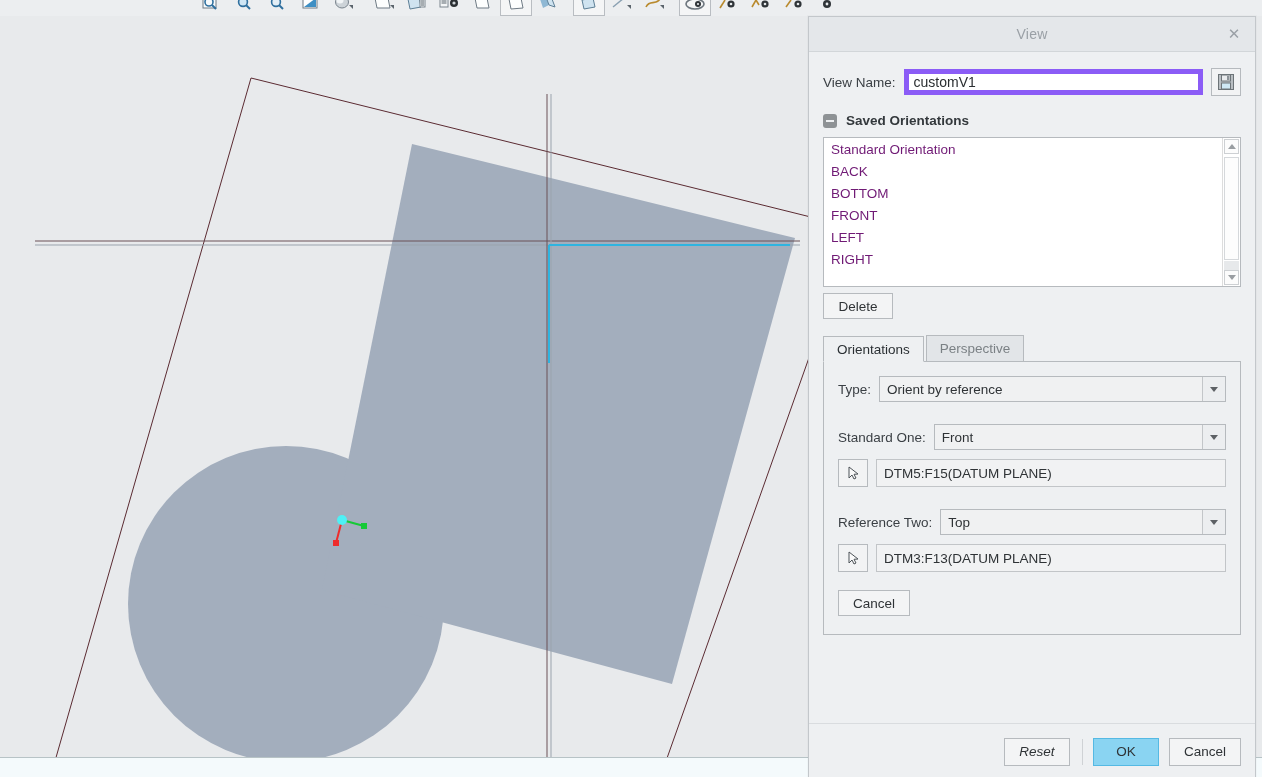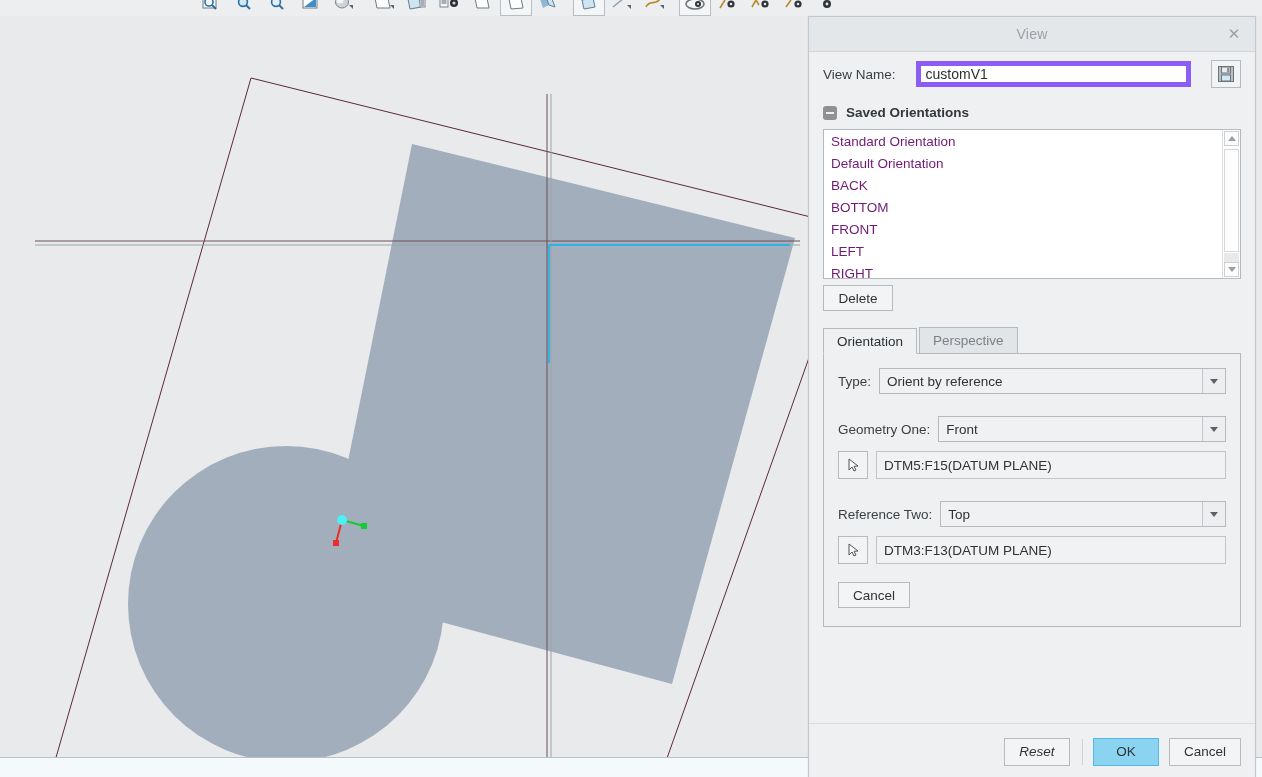--- a/index.html
+++ b/index.html
@@ -71,21 +71,21 @@
   }
   #dlg-close{
     position:absolute;right:8px;top:4px;width:26px;height:26px;
     display:flex;align-items:center;justify-content:center;
     color:#9aa0a6;font-size:15px;cursor:default;
   }
 
   #dlg-body{position:relative;padding:0 14px;}
 
   
-  .row-viewname{display:flex;align-items:center;margin-top:8px;gap:12px;}
+  .row-viewname{display:flex;align-items:center;margin-top:16px;}
   .lbl{color:#3a3f44;font-size:13.5px;white-space:nowrap;}
   #viewname-label{margin-right:8px;}
   #viewname-input{
     flex:1 1 auto;height:26px;border:5px solid #8b5cf6;background:#fff;
     padding:0 5px;font-size:14px;color:#2a2e31;
     font-family:"Liberation Sans", sans-serif;outline:none;box-sizing:border-box;
   }
   #save-view-button{
     width:30px;height:28px;margin-left:8px;border:1px solid #b6babe;background:#f2f3f4;
     display:flex;align-items:center;justify-content:center;box-sizing:border-box;
@@ -425,21 +425,20 @@
       <div class="section-head">
         <span id="collapse-toggle">
           <span class="minus"></span>
         </span>
         <span id="saved-orient-title">Saved Orientations</span>
       </div>
 
       <div id="orient-listbox">
         <div id="orient-list">
           <div class="orient-item">Standard Orientation</div>
-          <div class="orient-item">Default Orientation</div>
           <div class="orient-item">BACK</div>
           <div class="orient-item">BOTTOM</div>
           <div class="orient-item">FRONT</div>
           <div class="orient-item">LEFT</div>
           <div class="orient-item">RIGHT</div>
         </div>
         <div id="list-scrollbar">
           <div class="sb-arrow up">
             <span class="sb-tri u"></span>
           </div>
@@ -448,38 +447,38 @@
           <div class="sb-arrow down">
             <span class="sb-tri d"></span>
           </div>
         </div>
       </div>
 
       <div id="delete-button">Delete</div>
 
       <div id="tabs-wrap">
         <div id="tabstrip">
-          <div class="tab active">Orientation</div>
+          <div class="tab active">Orientations</div>
           <div class="tab">Perspective</div>
         </div>
 
         <div id="tabpanel">
 
           <div class="field-row">
             <span class="fr-label">Type:</span>
             <div class="combo">
               <span class="combo-text">Orient by reference</span>
               <span class="combo-btn">
                 <span class="combo-tri"></span>
               </span>
             </div>
           </div>
 
           <div class="field-row" style="margin-top:22px;">
-            <span class="fr-label">Geometry One:</span>
+            <span class="fr-label">Standard One:</span>
             <div class="combo">
               <span class="combo-text">Front</span>
               <span class="combo-btn">
                 <span class="combo-tri"></span>
               </span>
             </div>
           </div>
 
           <div class="ref-row">
             <div class="pick-btn">

